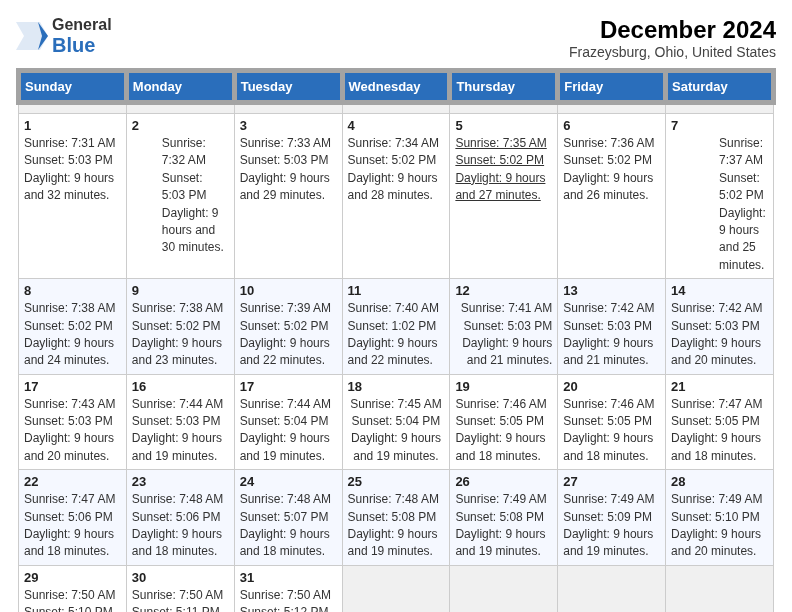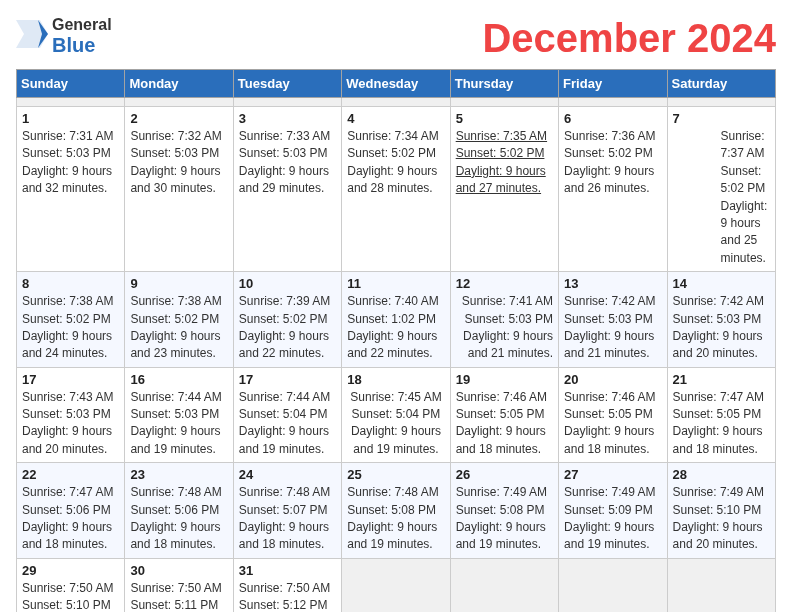--- a/index.html
+++ b/index.html
@@ -18,41 +18,41 @@
     }
     .logo {
       display: flex;
       align-items: center;
       gap: 4px;
     }
     .title-area {
       text-align: right;
     }
     .month-title {
-      font-size: 40px;
+      font-size: 24px;
       font-weight: bold;
-      color: #ef4444;
+      color: #000000;
     }
     .location-title {
       font-size: 14px;
       color: #444;
     }
     table {
       width: 100%;
       border-collapse: collapse;
       font-size: 10.5px;
     }
     thead tr th {
       background: #2a6ebb;
       color: #fff;
       padding: 6px 4px;
       text-align: left;
       font-size: 13px;
       font-weight: bold;
-      border: 1px solid #a3a3a3;
+      border: 5px solid #a3a3a3;
     }
     tbody tr td {
       border: 1px solid #ccc;
       vertical-align: top;
       padding: 4px 5px;
       width: 14.28%;
       min-height: 70px;
       background: #fff;
     }
     tbody tr:nth-child(odd) td {
@@ -74,32 +74,33 @@
       line-height: 1.45;
     }
     .empty-cell {
       background: #f0f0f0 !important;
     }
   </style>
 </head>
 <body>
 
 <div class="header-area">
-  <div class="logo" style="display: flex; align-items: flex-start; gap: 4px;">
+  <div class="logo" style="display: flex; align-items: center; gap: 4px;">
   <svg width="32" height="36" viewBox="0 0 32 36">
     <polygon points="0,4 24,4 32,18 24,32 0,32 8,18" fill="#2a6ebb" opacity="0.15"></polygon>
     <polygon points="22,4 32,18 22,32 26,18" fill="#2a6ebb"></polygon>
   </svg>
   <div class="real-logo-text">
     <span class="line1">General</span>
     <span class="line2">Blue</span>
   </div>
 </div>
   <div class="title-area">
     <div class="month-title">December 2024</div>
+    <div class="location-title">Frazeysburg, Ohio, United States</div>
   </div>
 </div>
 
 <table>
   <thead>
     <tr id="header-row">
     <th>Sunday</th>
         <th>Monday</th>
         <th>Tuesday</th>
         <th>Wednesday</th>
@@ -120,21 +121,21 @@
       </tr>
       <tr>
         <td>
           <span class="day-number">1</span>
           <div class="day-detail" style="white-space: pre-line;">Sunrise: 7:31 AM
 Sunset: 5:03 PM
 Daylight: 9 hours and 32 minutes.</div>
         </td>
         <td>
           <span class="day-number">2</span>
-          <div class="day-detail" style="white-space: pre-line;">Sunrise: 7:32 AM
+          <div class="day-detail" style="white-space: pre-line; margin-left: 30px;">Sunrise: 7:32 AM
 Sunset: 5:03 PM
 Daylight: 9 hours and 30 minutes.</div>
         </td>
         <td>
           <span class="day-number">3</span>
           <div class="day-detail" style="white-space: pre-line;">Sunrise: 7:33 AM
 Sunset: 5:03 PM
 Daylight: 9 hours and 29 minutes.</div>
         </td>
         <td>

